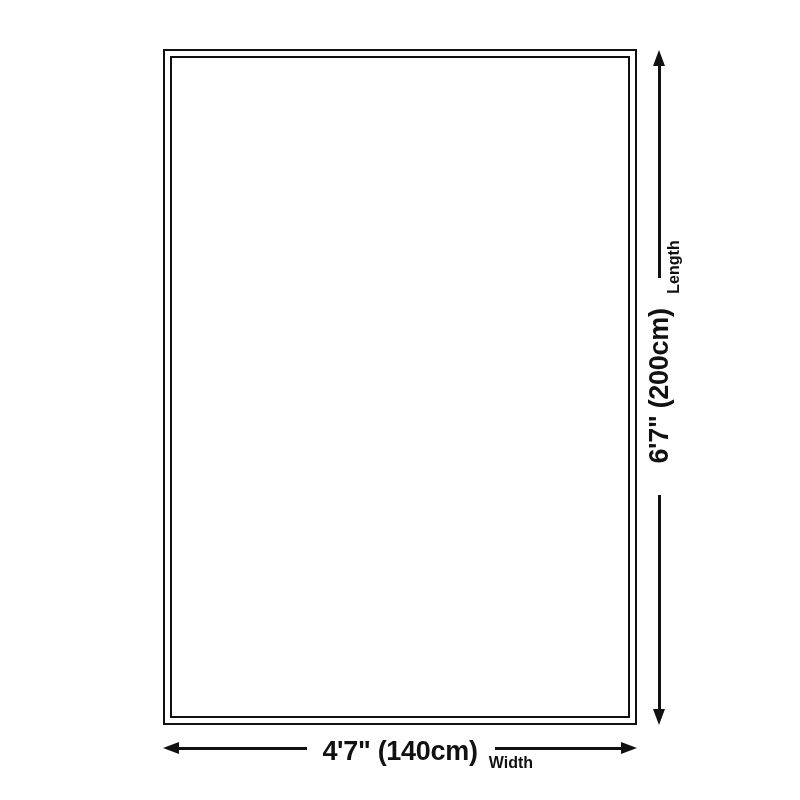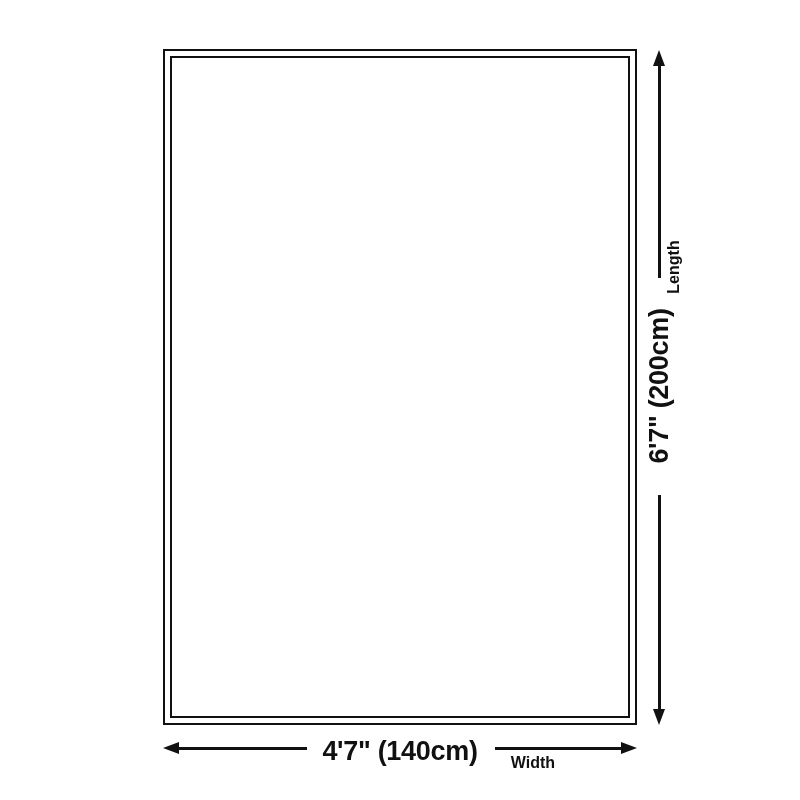--- a/index.html
+++ b/index.html
@@ -76,21 +76,21 @@
   }
   .dim-label{
     position:absolute;
     font-size:16px;
     font-weight:700;
     color:var(--ink);
     white-space:nowrap;
     transform:translate(-50%,-50%);
   }
   .width-value{left:400px;top:751px;}
-  .width-label{left:533px;top:763px;}
+  .width-label{left:511px;top:763px;}
   .length-value{left:659px;top:386px;transform:translate(-50%,-50%) rotate(-90deg);}
   .length-label{left:674px;top:267px;transform:translate(-50%,-50%) rotate(-90deg);}
 </style>
 </head>
 <body>
 
 <div class="canvas">
 
   <div class="rug-outer">
     <div class="rug-inner"></div>

